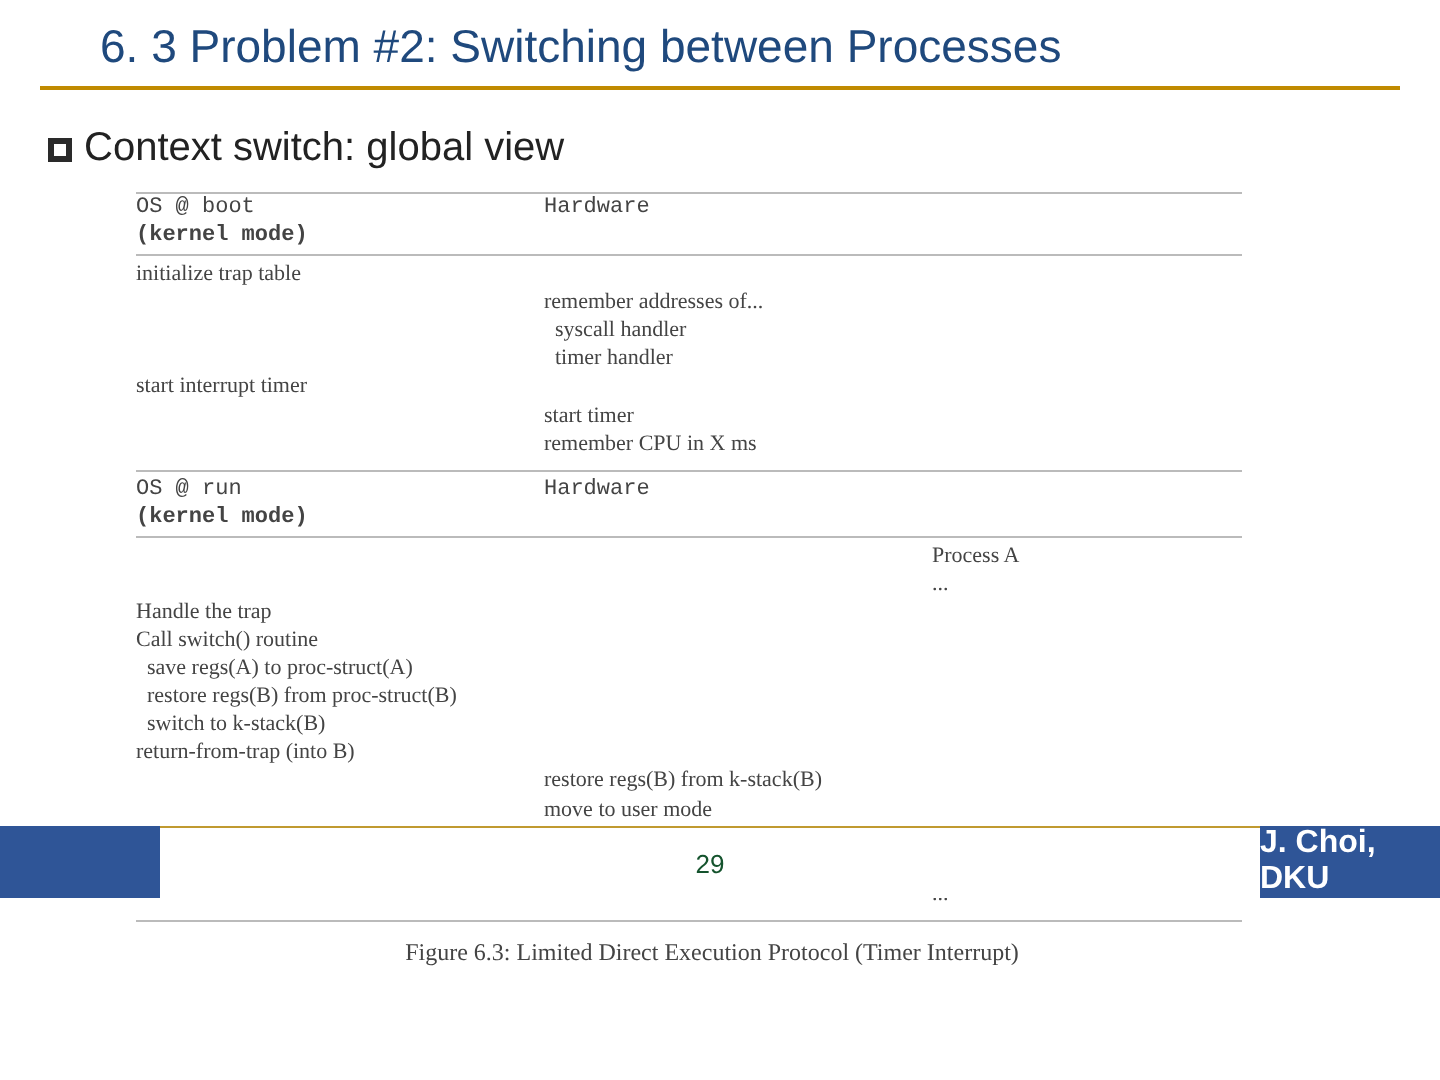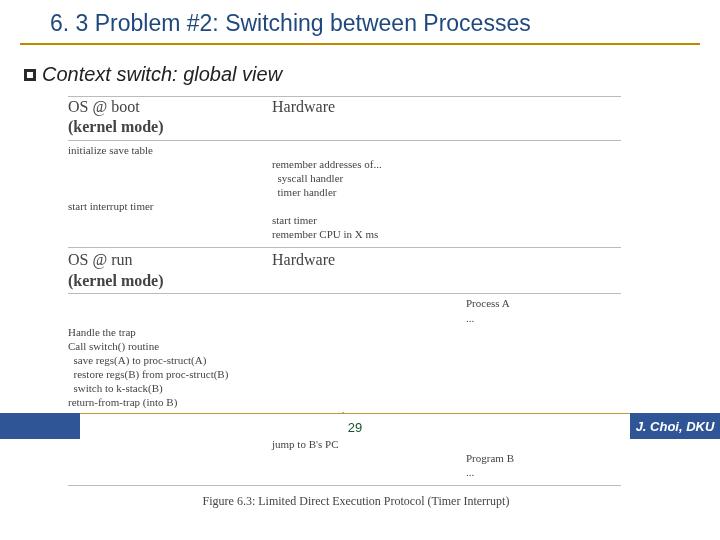--- a/index.html
+++ b/index.html
@@ -29,34 +29,34 @@
     align-items: center;
     gap: 6px;
     padding-left: 4px;
     margin-bottom: 10px;
   }
   .bullet-square {
     width: 12px; height: 12px;
     border: 3px solid #2a2a2a;
     flex: none;
   }
-  .bullet-text { font-size: 20px; color: #222; font-style: italic; }
+  .bullet-text { font-size: 20px; color: #222; }
   .table-wrap {
     margin-left: 48px;
     width: 576px;
     font-family: "Times New Roman", Times, serif;
     font-size: 11px;
     line-height: 1.28;
     color: #444;
   }
   .hr1 { width: 96%; border-top: 0.6px solid #bbb; margin: 0; }
   .hr2 { width: 96%; border-top: 0.6px solid #bbb; margin: 2px 0 2px 0; }
   .hrmid { width: 96%; border-top: 0.6px solid #bbb; margin: 6px 0 2px 0; }
   .row3 { display: grid; grid-template-columns: 200px 190px 140px; column-gap: 4px; }
-  .hd { font-size: 16px; color: #444; }
+  .hd { font-size: 11px; color: #444; font-family: Liberation Mono, monospace; }
   .cell { white-space: pre; font-size: 11px; }
   .caption {
     text-align: center;
     font-family: "Times New Roman", Times, serif;
     font-size: 12px;
     color: #444;
     margin-top: 8px;
   }
   .footer-bar {
     position: absolute;
@@ -73,23 +73,22 @@
   }
   .fb-right { background: #2f5597; display:flex; align-items:center; justify-content:center; }
   .page-num {
     position: absolute;
     left: 50%; top: 50%;
     transform: translate(-50%, -50%);
     font-size: 13px; color: #14532d;
   }
   .author {
     color: #fff;
-    font-size: 13px;
+    font-size: 16px;
     font-weight: 700;
-    font-style: italic;
   }
 </style>
 </head>
 <body>
 
 <div class="slide">
 
   <div class="title">6. 3 Problem #2: Switching between Processes</div>
 
   <div class="bullet-row">
@@ -102,21 +101,21 @@
     <div class="row3">
       <div class="hd">
         <span>OS @ boot</span><br>
         <b>(kernel mode)</b>
       </div>
       <div class="hd">Hardware</div>
       <div></div>
     </div>
     <div class="hr2"></div>
     <div class="row3">
-      <div class="cell">initialize save table</div>
+      <div class="cell">initialize trap table</div>
       <div></div>
         <div></div>
     </div>
     <div class="row3">
       <div></div>
       <div class="cell">remember addresses of...
   syscall handler
   timer handler</div>
       <div></div>
     </div>

